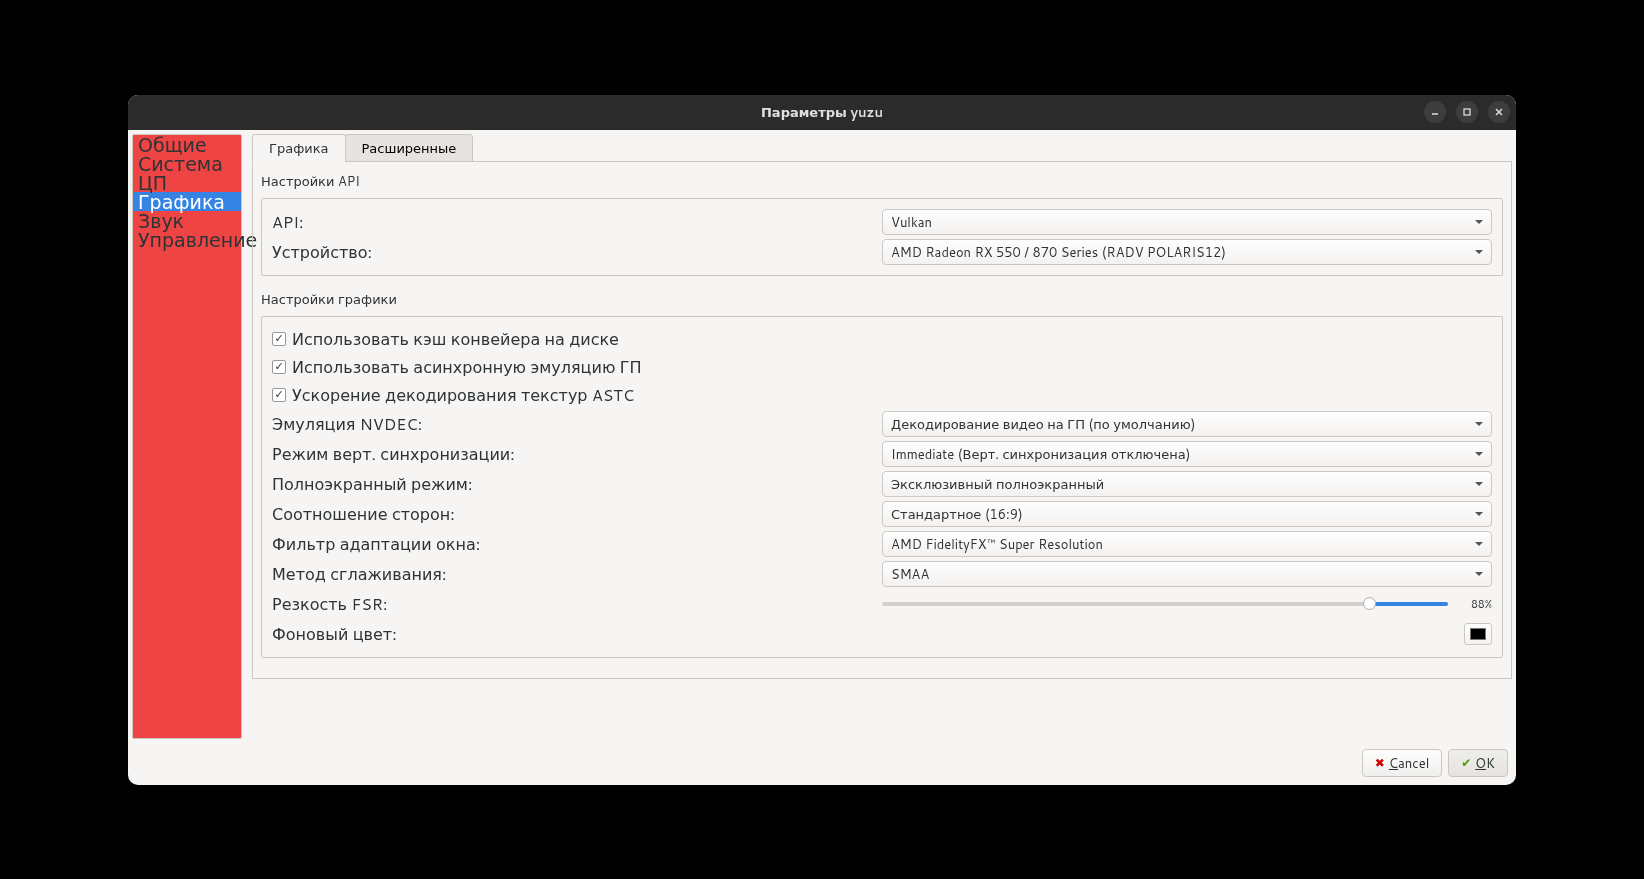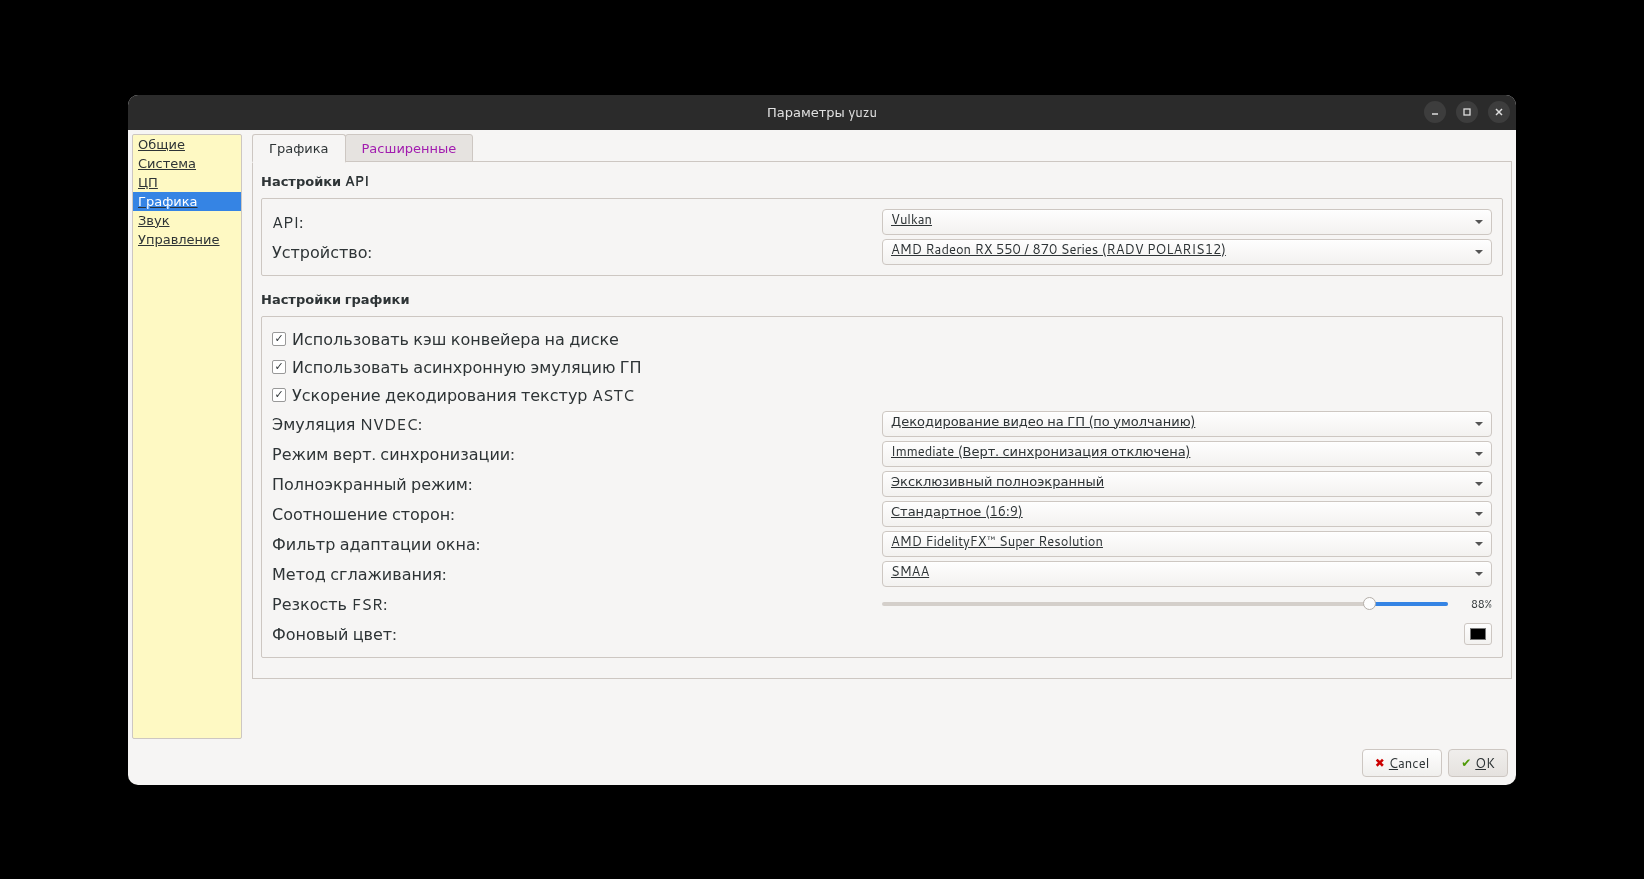--- a/index.html
+++ b/index.html
@@ -23,21 +23,21 @@
       box-shadow: 0 4px 30px rgba(0,0,0,0.4);
     }
     .titlebar {
       background: #2b2b2b;
       color: #e0e0e0;
       height: 35px;
       display: flex;
       align-items: center;
       justify-content: center;
       position: relative;
-      font-weight: 400;
+      font-weight: 700;
       font-size: 13px;
     }
     .titlebar .controls {
       position: absolute;
       right: 6px;
       display: flex;
       gap: 10px;
     }
     .tbtn {
       width: 22px;
@@ -52,26 +52,25 @@
       font-size: 11px;
     }
     .tbtn svg { display: block; }
     .content {
       display: flex;
       padding: 4px;
       gap: 10px;
     }
     .sidebar {
       width: 110px;
-      background: #fef9c3;
+      background: #ef4444;
       border: 1px solid #cdc7c2;
       border-radius: 2px;
       min-height: 605px;
-      font-size: 13px;
-      text-decoration: underline;
+      font-size: 19px;
     }
     .sidebar-item {
       padding: 1px 5px;
       line-height: 17px;
       cursor: pointer;
     }
     .sidebar-item.selected {
       background: #3584e4;
       color: #fff;
     }
@@ -83,21 +82,21 @@
     .tabs-row {
       display: flex;
       height: 28px;
       position: relative;
       z-index: 2;
     }
     .tab {
       border: 1px solid #cdc7c2;
       padding: 4px 16px 3px;
       background: #e6e3e0;
-      color: #a21caf;
+      color: #000000;
       cursor: pointer;
       position: relative;
       border-top-left-radius: 3px;
       border-top-right-radius: 3px;
       font-size: 13px;
       line-height: 18px;
     }
     .tab.active {
       background: #f6f5f4;
       color: #2e3436;
@@ -107,21 +106,21 @@
     }
     .tab + .tab { margin-left: -1px; }
     .tab-panel {
       border: 1px solid #cdc7c2;
       padding: 6px 8px;
       margin-top: -1px;
     }
     .section-title {
       font-size: 13px;
       margin: 4px 0 8px 0;
-      font-weight: 700;
+      font-weight: 400;
     }
     .group-box {
       border: 1px solid #cdc7c2;
       border-radius: 2px;
       padding: 8px 10px;
       margin-bottom: 14px;
       background: #f6f5f4;
     }
     .row {
       display: flex;
@@ -135,24 +134,24 @@
     }
     .combo {
       flex: 1;
       background: linear-gradient(#fefefe, #f3f2f0);
       border: 1px solid #cdc7c2;
       border-radius: 4px;
       height: 26px;
       padding: 0 24px 0 8px;
       position: relative;
       display: flex;
+      align-items: center;
       font-size: 13px;
       cursor: pointer;
       box-shadow: inset 0 1px 0 rgba(255,255,255,0.6);
-      text-decoration: underline;
     }
     .combo::after {
       content: "";
       position: absolute;
       right: 8px;
       top: 50%;
       margin-top: -2px;
       border-left: 4px solid transparent;
       border-right: 4px solid transparent;
       border-top: 4px solid #555;

